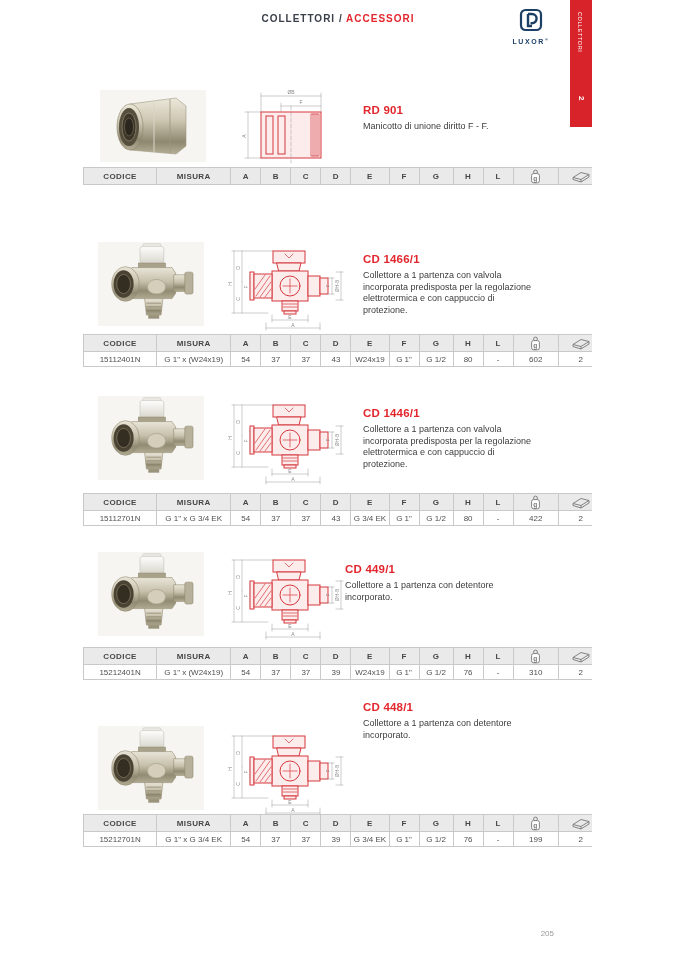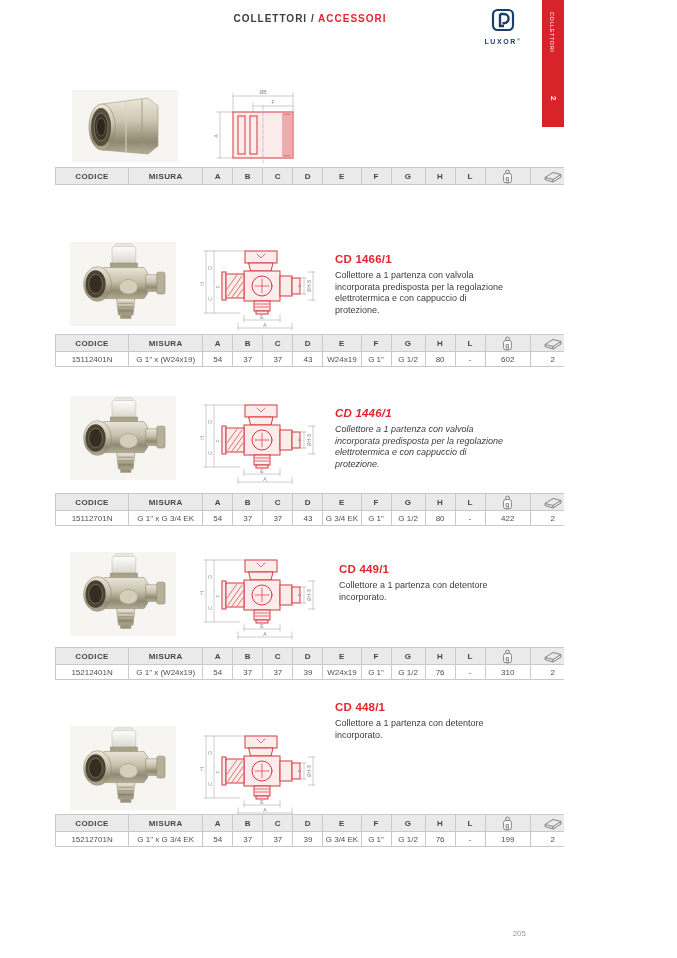--- a/index.html
+++ b/index.html
@@ -1,17 +1,17 @@
 <!DOCTYPE html>
 <html><head>
 <meta charset="utf-8">
 <style>
   * { margin:0; padding:0; box-sizing:border-box; }
   body { background:#ffffff; font-family:"Liberation Sans", sans-serif; }
-  #page { position:relative; width:564px; height:958px; background:#fff; overflow:hidden; }
+  #page { position:relative; width:564px; height:958px; background:#fff; overflow:hidden;margin-left:28px; }
 
   
   .breadcrumb { position:absolute; top:13px; left:0; width:620px; text-align:center;
     font-size:10px; font-weight:bold; letter-spacing:1px; color:#3a4049; }
   .breadcrumb .accent { color:#e2262d; }
   .logo { position:absolute; top:8px; right:38px; width:46px; text-align:center; }
   .logo .word { font-size:7px; font-weight:bold; color:#1c3f66; letter-spacing:1.6px; margin-top:1px; }
   .logo .reg { font-size:4px; vertical-align:super; }
   .side-tab { position:absolute; top:0; right:0; width:22px; height:127px; background:#d8232a; }
   .side-tab span { position:absolute; left:7px; writing-mode:vertical-rl; color:#fff; }
@@ -103,20 +103,24 @@
       <rect class="red" x="33" y="30" width="7" height="38" fill="#fff"></rect>
       <rect class="red" x="45" y="30" width="7" height="38" fill="#fff"></rect>
       <rect class="redl" x="78" y="28" width="8" height="42"></rect>
       <line class="redl" x1="80" y1="28" x2="80" y2="70"></line>
         <line class="redl" x1="82" y1="28" x2="82" y2="70"></line>
         <line class="redl" x1="84" y1="28" x2="84" y2="70"></line>
       <line class="dim" x1="58" y1="20" x2="58" y2="77" stroke-dasharray="4 2"></line>
     </svg>
   </div>
 
+  <div class="text-box" style="left:335px; top:104px;">
+    <div class="prod-title">RD 901</div>
+    <div class="prod-desc">Manicotto di unione diritto F - F.</div>
+  </div>
 
   <table class="spec" style="top:167px;">
       <colgroup>
         <col style="width: 73px;">
         <col style="width: 74px;">
         <col style="width: 30px;">
         <col style="width: 30px;">
         <col style="width: 30px;">
         <col style="width: 30px;">
         <col style="width: 38px;">
@@ -408,21 +412,21 @@
     <line class="dim" x1="44" y1="77" x2="80" y2="77"></line>
         <line class="dim" x1="44" y1="72" x2="44" y2="79"></line>
         <line class="dim" x1="80" y1="72" x2="80" y2="79"></line>
     <text x="62" y="75.5" text-anchor="middle">E</text>
     <line class="dim" x1="38" y1="85" x2="92" y2="85"></line>
         <line class="dim" x1="38" y1="80" x2="38" y2="87"></line>
         <line class="dim" x1="92" y1="80" x2="92" y2="87"></line>
     <text x="65" y="83.5" text-anchor="middle">A</text>
   </svg>
 </div>
-  <div class="text-box" style="left:335px; top:407px;font-style:italic;">
+  <div class="text-box" style="left:335px; top:407px;">
     <div class="prod-title">CD 1446/1</div>
     <div class="prod-desc">Collettore a 1 partenza con valvola incorporata predisposta per la regolazione elettrotermica e con cappuccio di protezione.</div>
   </div>
   <table class="spec" style="top:493px;">
       <colgroup>
         <col style="width: 73px;">
         <col style="width: 74px;">
         <col style="width: 30px;">
         <col style="width: 30px;">
         <col style="width: 30px;">
@@ -570,21 +574,21 @@
     <line class="dim" x1="44" y1="77" x2="80" y2="77"></line>
         <line class="dim" x1="44" y1="72" x2="44" y2="79"></line>
         <line class="dim" x1="80" y1="72" x2="80" y2="79"></line>
     <text x="62" y="75.5" text-anchor="middle">E</text>
     <line class="dim" x1="38" y1="85" x2="92" y2="85"></line>
         <line class="dim" x1="38" y1="80" x2="38" y2="87"></line>
         <line class="dim" x1="92" y1="80" x2="92" y2="87"></line>
     <text x="65" y="83.5" text-anchor="middle">A</text>
   </svg>
 </div>
-  <div class="text-box" style="left:339px; top:563px;">
+  <div class="text-box" style="left:317px; top:563px;">
     <div class="prod-title">CD 449/1</div>
     <div class="prod-desc">Collettore a 1 partenza con detentore incorporato.</div>
   </div>
   <table class="spec" style="top:647px;">
       <colgroup>
         <col style="width: 73px;">
         <col style="width: 74px;">
         <col style="width: 30px;">
         <col style="width: 30px;">
         <col style="width: 30px;">

